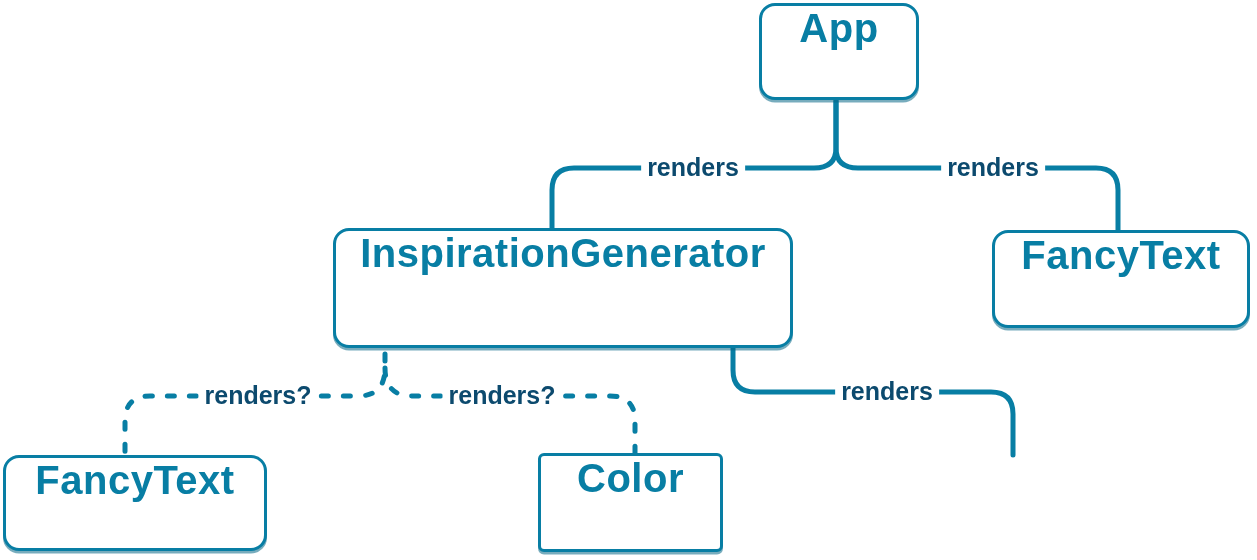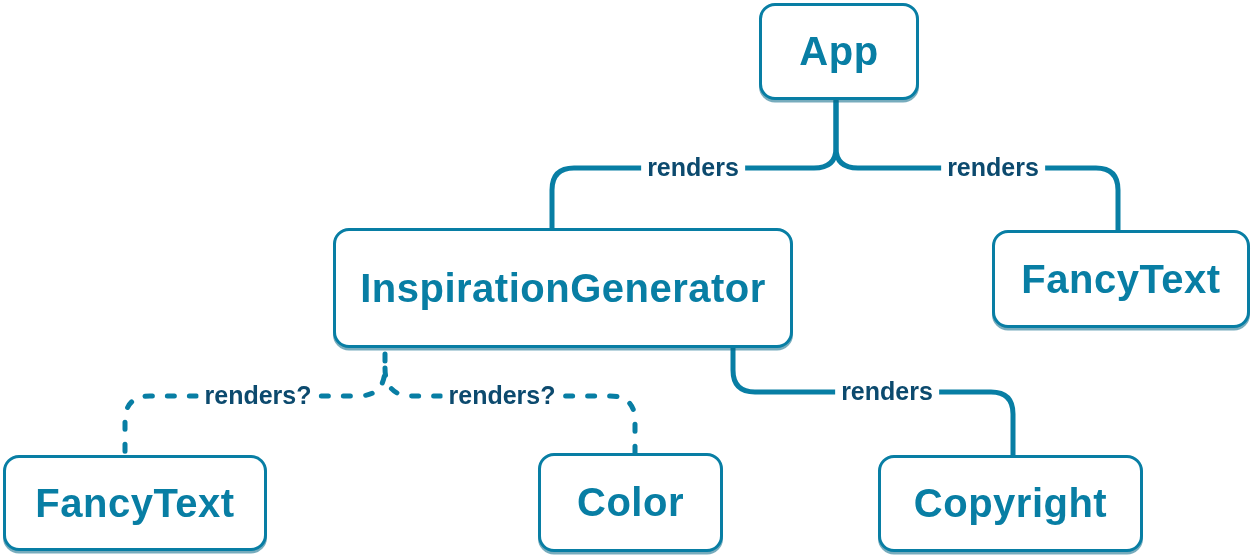--- a/index.html
+++ b/index.html
@@ -32,33 +32,32 @@
     stroke-dasharray: 7 15;
   }
   .node {
     position: absolute;
     box-sizing: border-box;
     background: #ffffff;
     border: 3.5px solid #087EA4;
     border-radius: 16px;
     box-shadow: 0 2.5px 0 rgba(8, 104, 135, 0.55);
     display: flex;
-    align-items: center;
     justify-content: center;
     color: #087EA4;
     font-size: 40px;
     font-weight: 600;
     letter-spacing: 0.5px;
     white-space: nowrap;
   }
   .node-app                  { left: 759px;  top: 3px;   width: 160px; height: 97px; }
   .node-inspiration          { left: 333px;  top: 228px; width: 460px; height: 120px; }
   .node-fancytext-top        { left: 992px;  top: 230px; width: 258px; height: 98px; }
   .node-fancytext-bottom     { left: 3px;    top: 455px; width: 264px; height: 96px; }
-  .node-color                { left: 538px;  top: 453px; width: 185px; height: 99px; }
+  .node-color                { left: 538px;  top: 453px; width: 185px; height: 99px; border-radius: 6px; }
   .node-copyright            { left: 878px;  top: 455px; width: 265px; height: 97px; }
 
   .edge-label {
     position: absolute;
     transform: translate(-50%, -50%);
     background: #ffffff;
     color: #0c4a6e;
     font-size: 25px;
     font-weight: 600;
     padding: 0 6px;
@@ -103,17 +102,14 @@
   </div>
 
   <div class="node node-fancytext-bottom">
     <span>FancyText</span>
   </div>
 
   <div class="node node-color">
     <span>Color</span>
   </div>
 
-  <div class="node node-copyright">
-    <span>Copyright</span>
-  </div>
 
 </div>
 
 </body></html>

